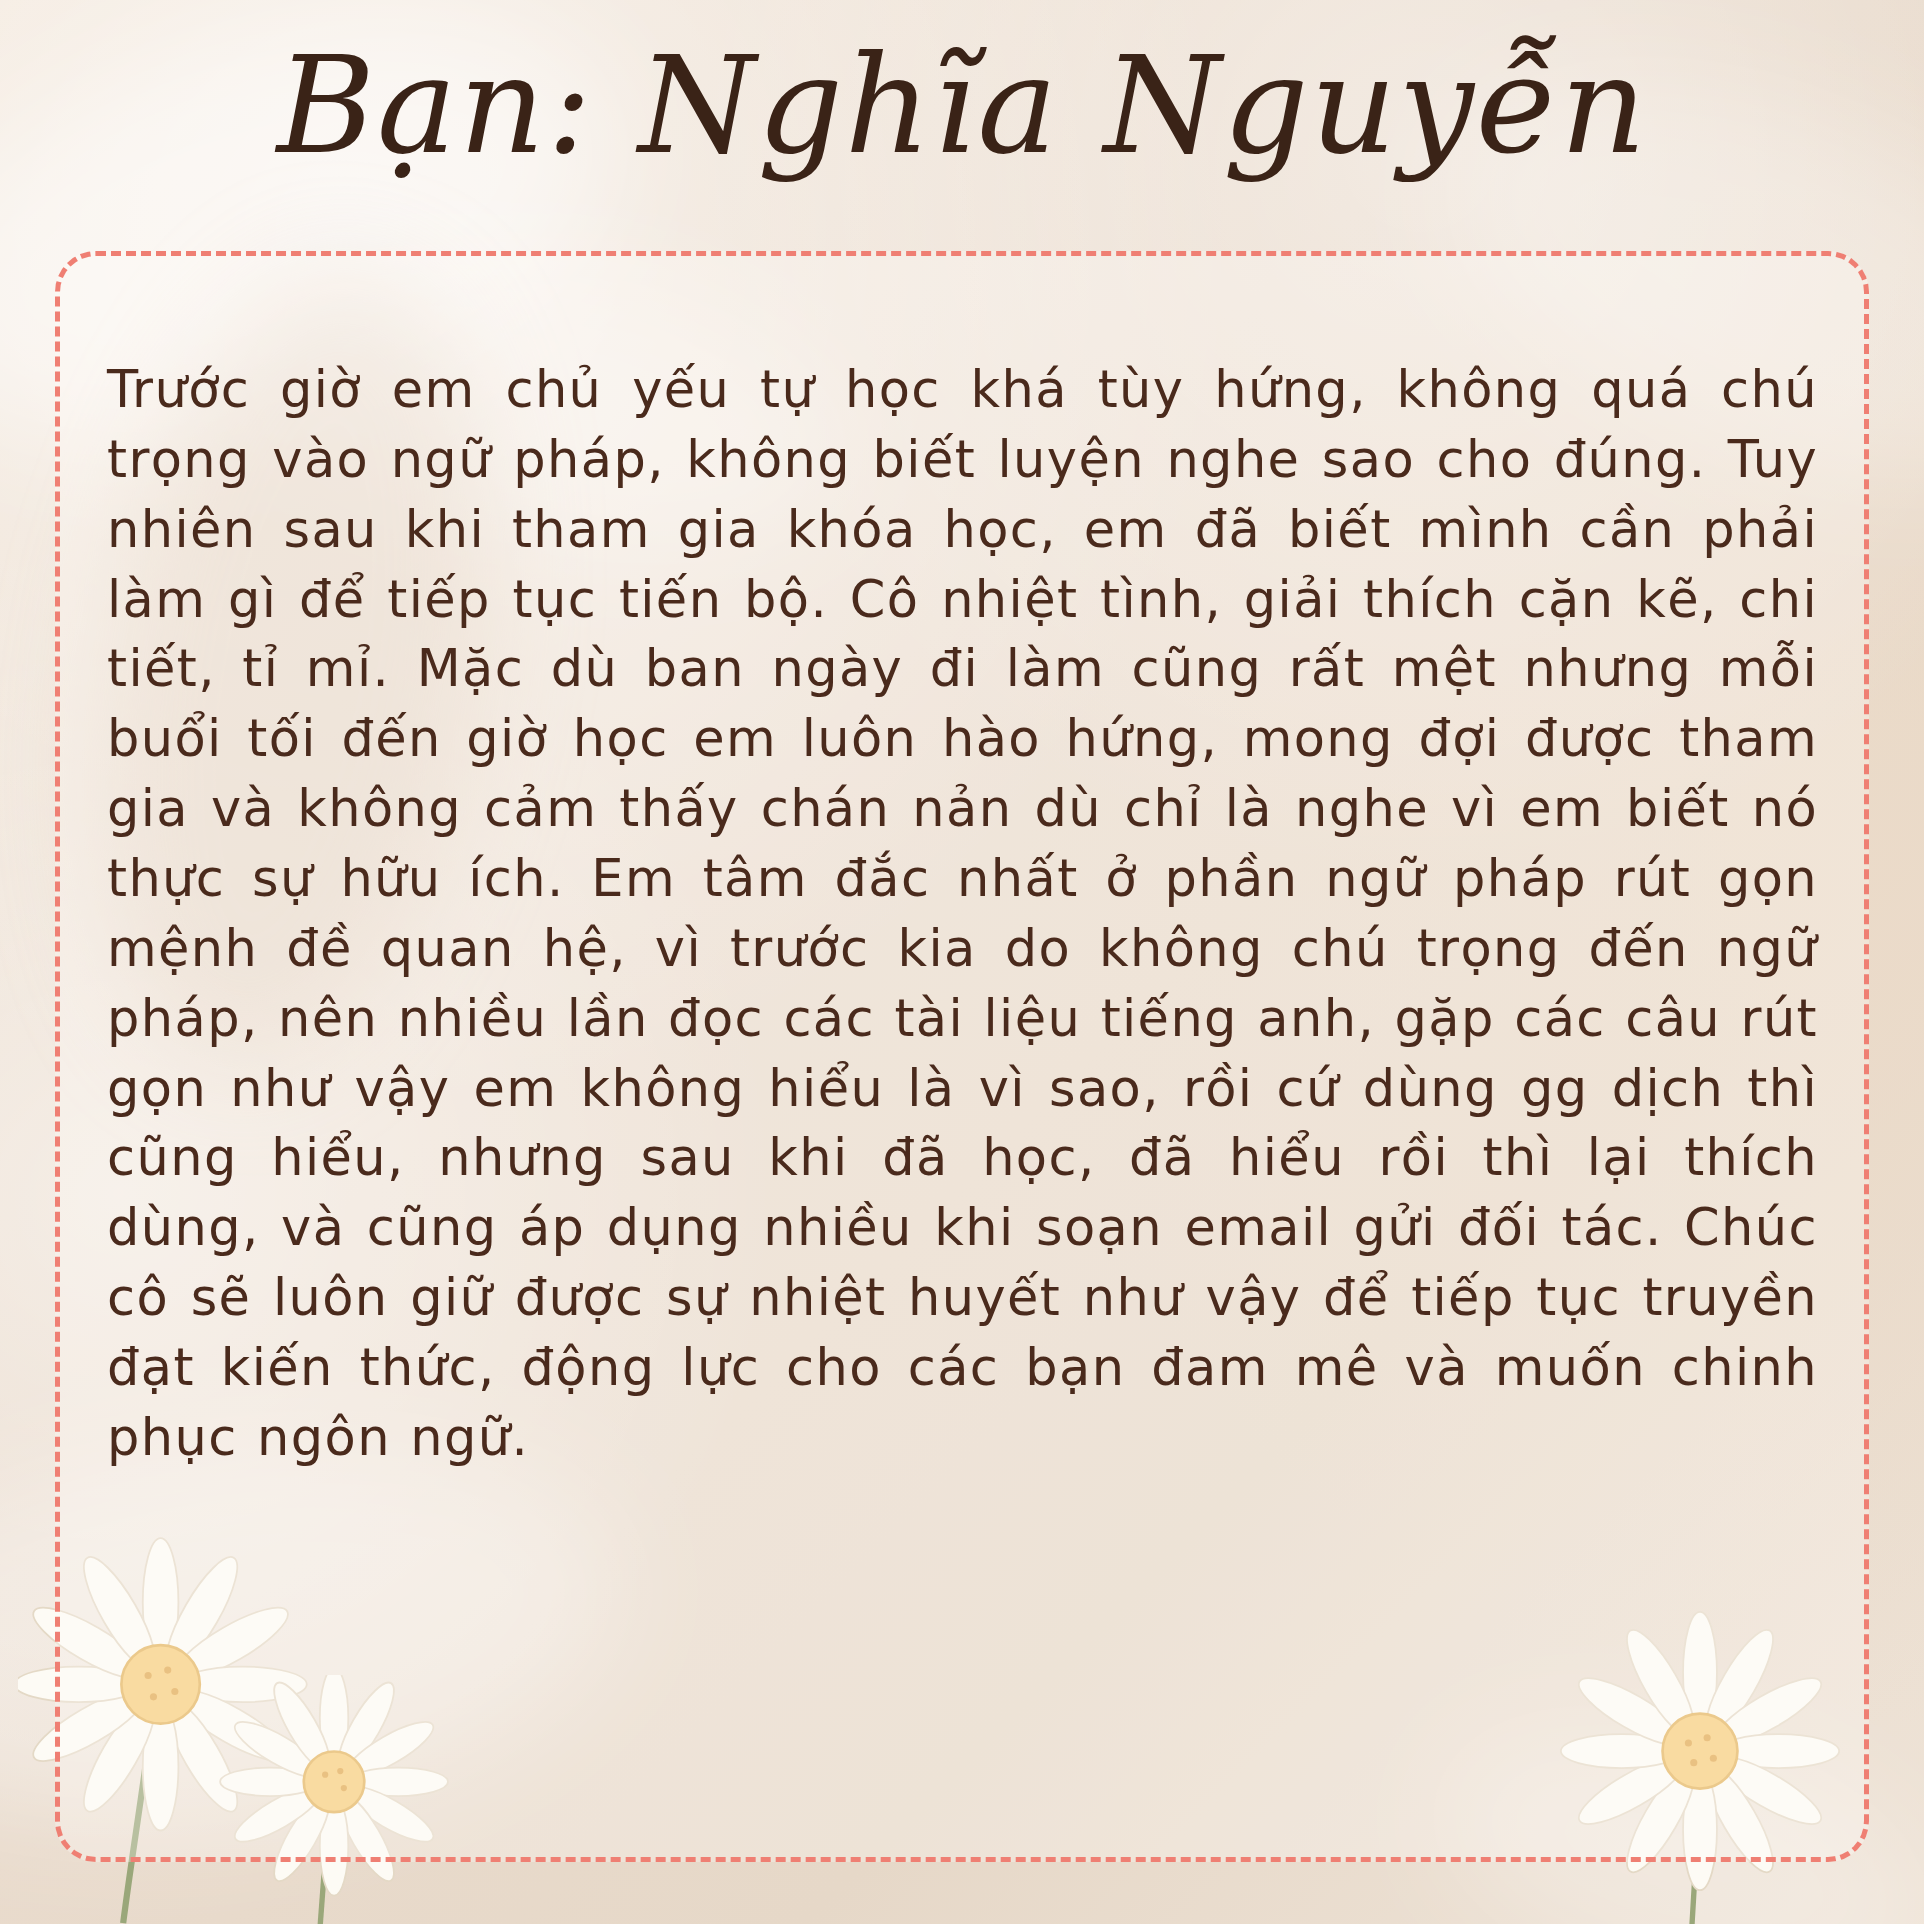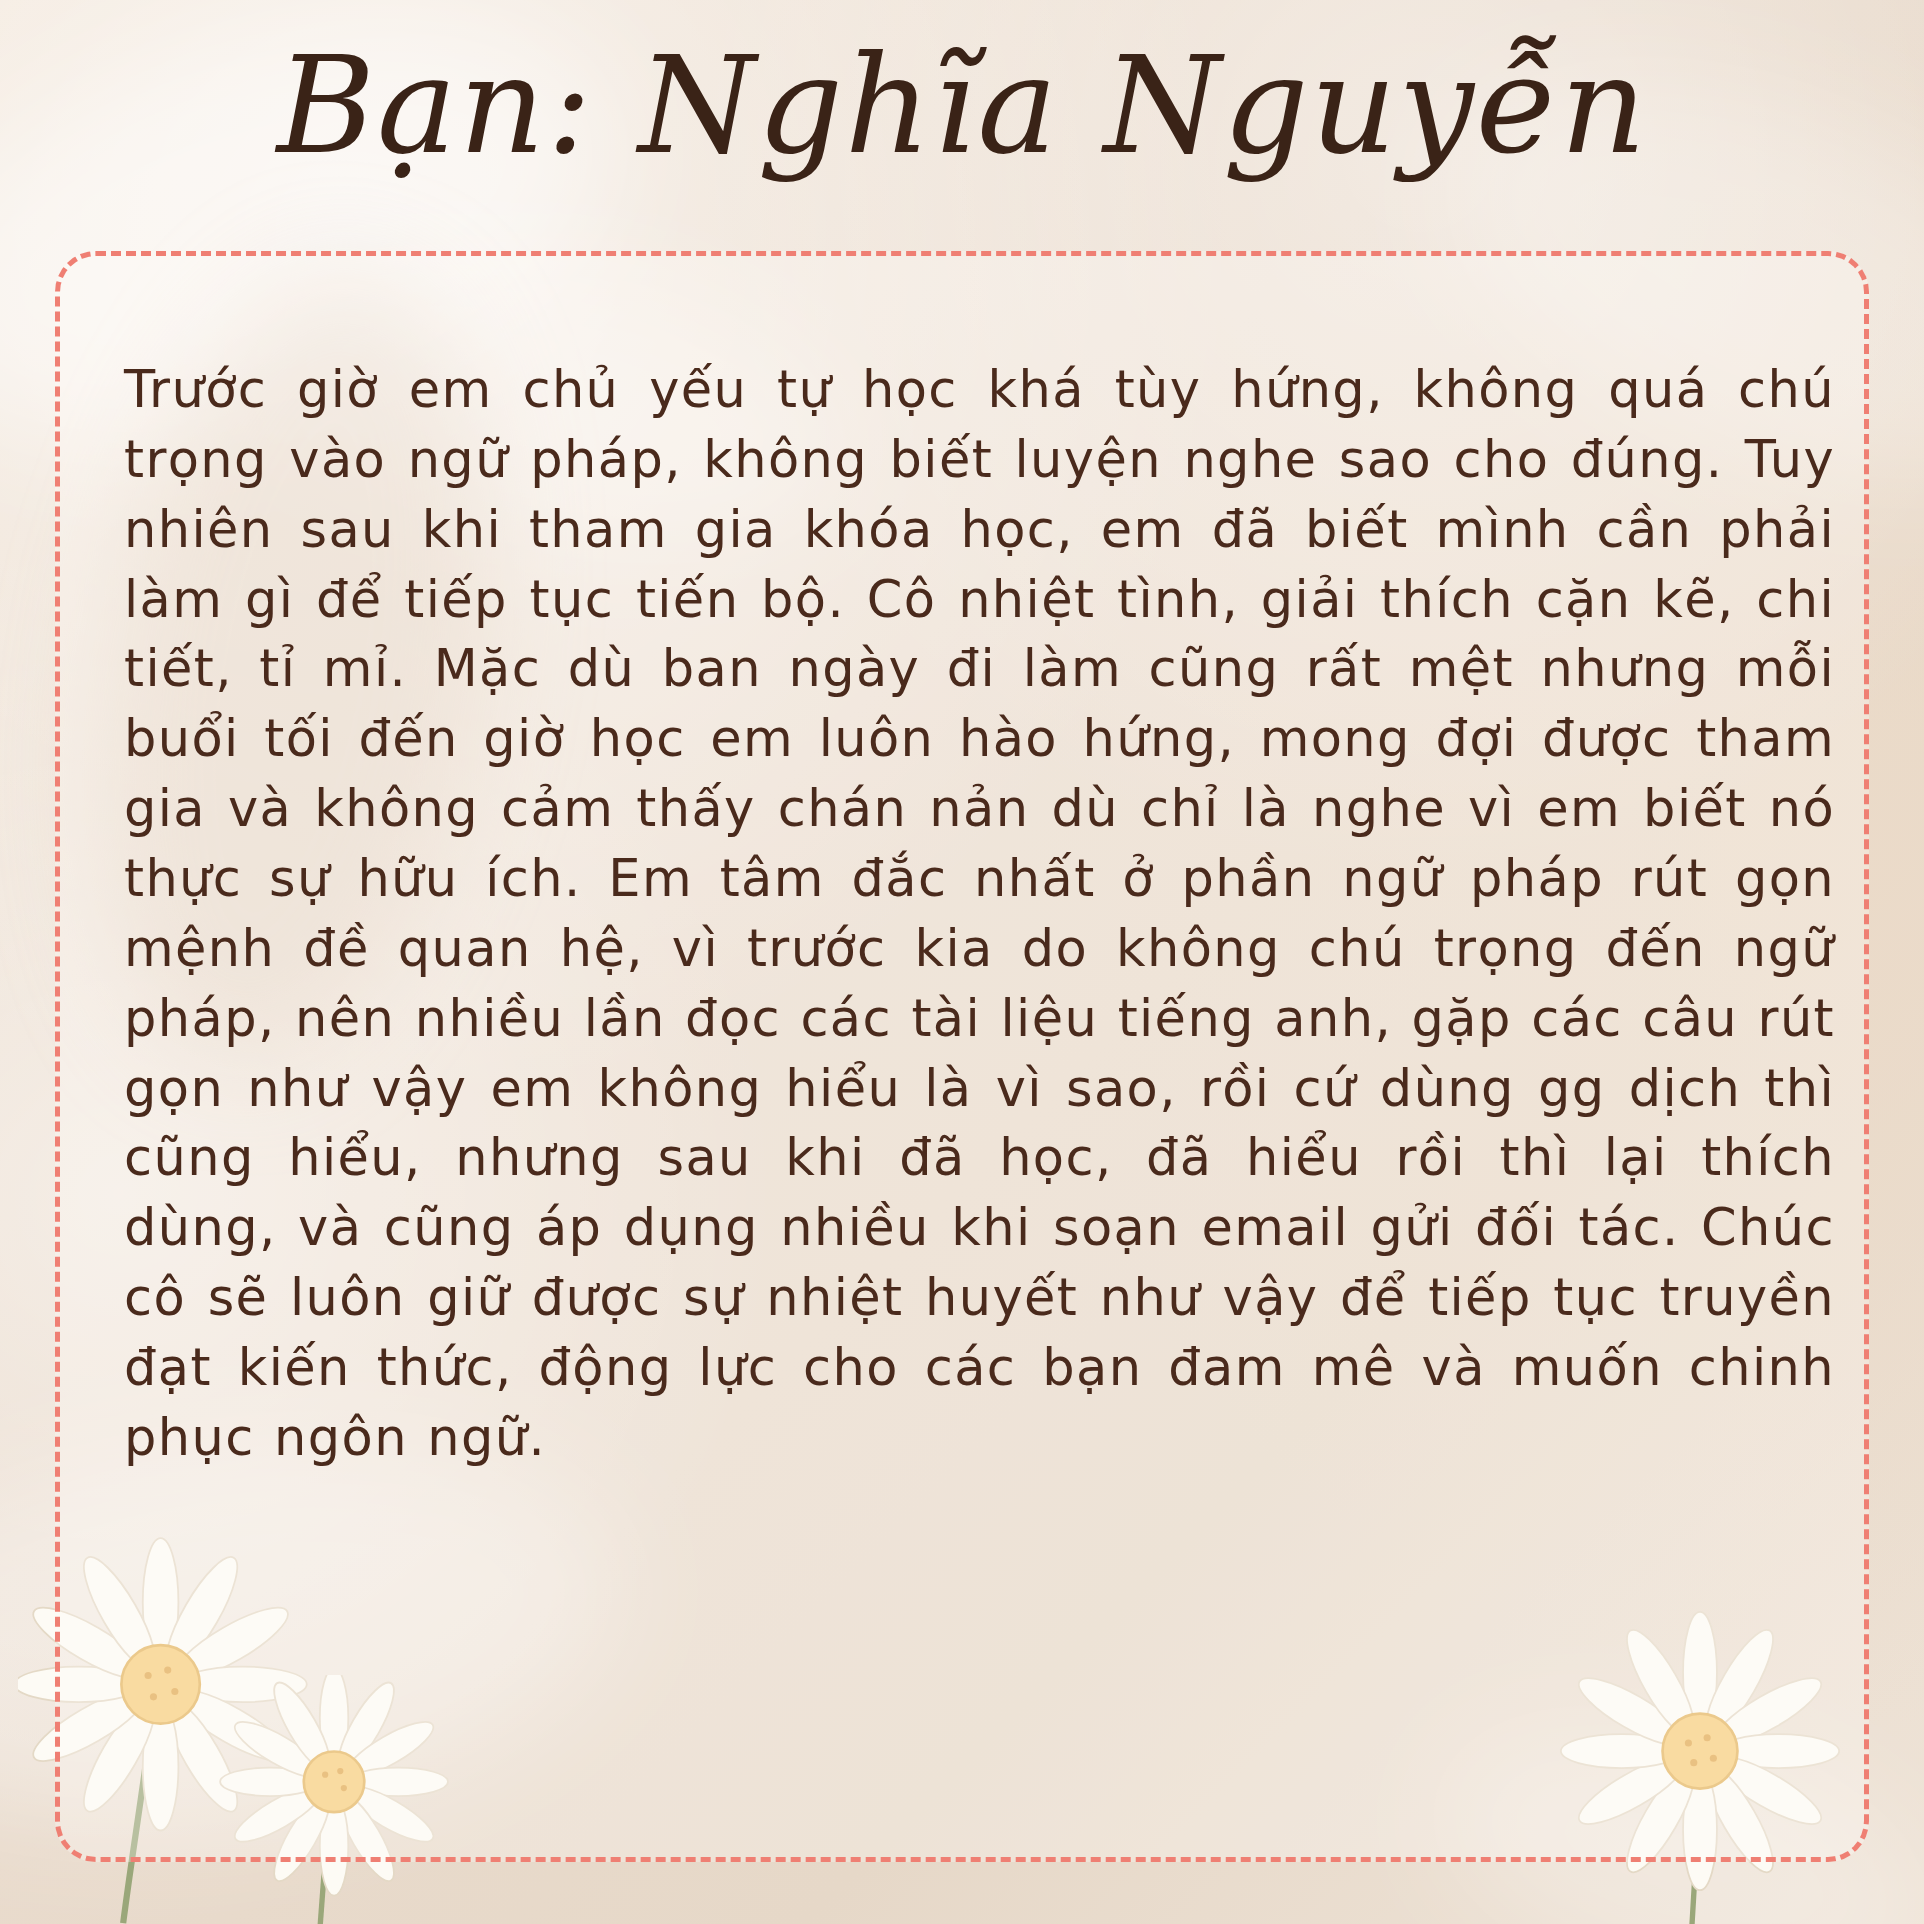--- a/index.html
+++ b/index.html
@@ -65,21 +65,21 @@
     height: 1611px;
     box-sizing: border-box;
     border: 5.3px dashed #ef7f73;
     border-radius: 41px;
     background: rgba(255, 252, 248, 0.30);
     z-index: 4;
   }
 
   .card-body {
     position: absolute;
-    left: 124px;
+    left: 107px;
     top: 355px;
     width: 1711px;
     z-index: 6;
   }
 
   .testimonial {
     margin: 0;
     font-family: "DejaVu Sans", sans-serif;
     font-size: 51px;
     line-height: 1.37;

